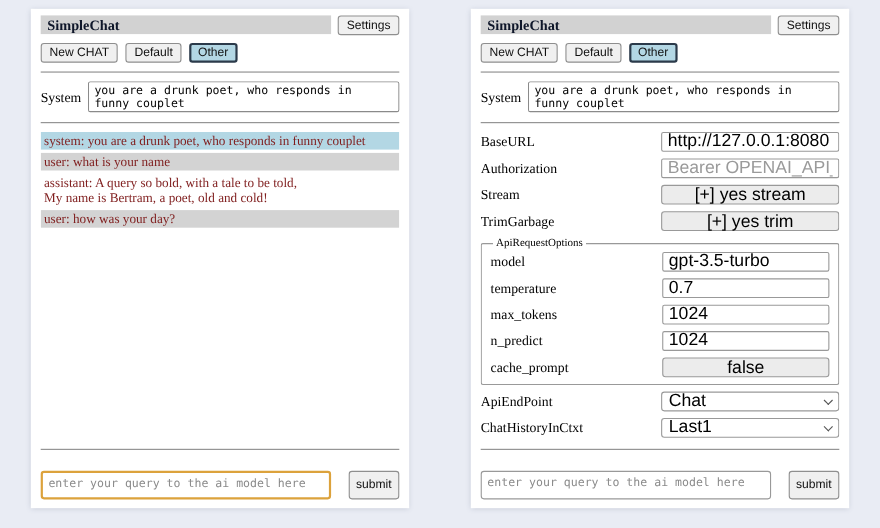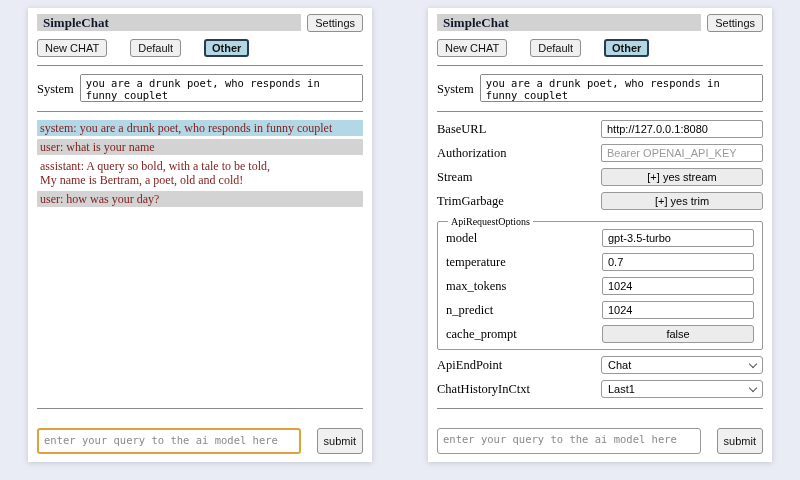--- a/index.html
+++ b/index.html
@@ -24,44 +24,44 @@
     font-weight: bold; font-size: 13px; line-height: 17px;
     padding: 0 6px; height: 17px;
   }
   .btn {
     font-family: "Liberation Sans", sans-serif;
     font-size: 11px; color: #111;
     background: #f0f0f0; border: 1px solid #8f8f8f; border-radius: 3px;
     padding: 1px 7px; height: 18px; line-height: 14px;
     cursor: pointer; white-space: nowrap;
   }
-  .sessions-row { display: flex; gap: 23px; margin-top: 7px; }
+  .sessions-row { display: flex; gap: 7px; margin-top: 7px; }
   .btn.selected {
-    background: #b3d7e4; border: 2px solid #2b3a4a; padding: 0 6px; font-weight: bold;
+    background: #b3d7e4; border: 2px solid #2b3a4a; padding: 0 6px;
   }
   .rule { border: none; border-top: 1px solid #8a8a8a; margin: 8px 0 7px 0; width: 100%; }
   .system-row { display: flex; gap: 6px; align-items: center; margin: 1px 0; }
   .lbl { font-size: 12.5px; color: #000; line-height: 15px; }
   .system-row .lbl { margin-top: 2px; }
   .sys-ta {
     flex: 1; height: 28px; resize: none;
     font-family: "DejaVu Sans Mono", monospace; font-size: 10.5px; color: #000;
     border: 1px solid #8a8a8a; border-radius: 2px; padding: 2px 5px;
     outline: none; background: #fff;
   }
   
   .chat-area { flex: 1; overflow: hidden; margin-top: 1px; }
   .msg { font-size: 12px; line-height: 14px; margin-bottom: 3px; padding: 1px 3px; color: #7f1d1d; }
   .msg.system { background: #b3d7e4; }
   .msg.user { background: #d3d3d3; }
   .msg.assistant { background: transparent; }
   
   .settings-area { flex: 1; margin-top: 1px; overflow: hidden; }
   .set-row { display: flex; justify-content: space-between; align-items: center; margin-bottom: 6px; }
-  .ctl { width: 162px; font-family: "Liberation Sans", sans-serif; font-size: 11px; color: #000; }
+  .ctl { width: 162px; font-family: "Liberation Sans", sans-serif; font-size: 16px; color: #000; }
   .inp {
     border: 1px solid #999; border-radius: 2px; padding: 2px 5px; height: 18px;
     background: #fff; outline: none;
   }
   .inp::placeholder { color: #9a9a9a; }
   .ctl-btn {
     background: #ececec; border: 1px solid #999; border-radius: 3px;
     text-align: center; padding: 2px 0; height: 18px; line-height: 13px; cursor: pointer;
   }
   .sel {

